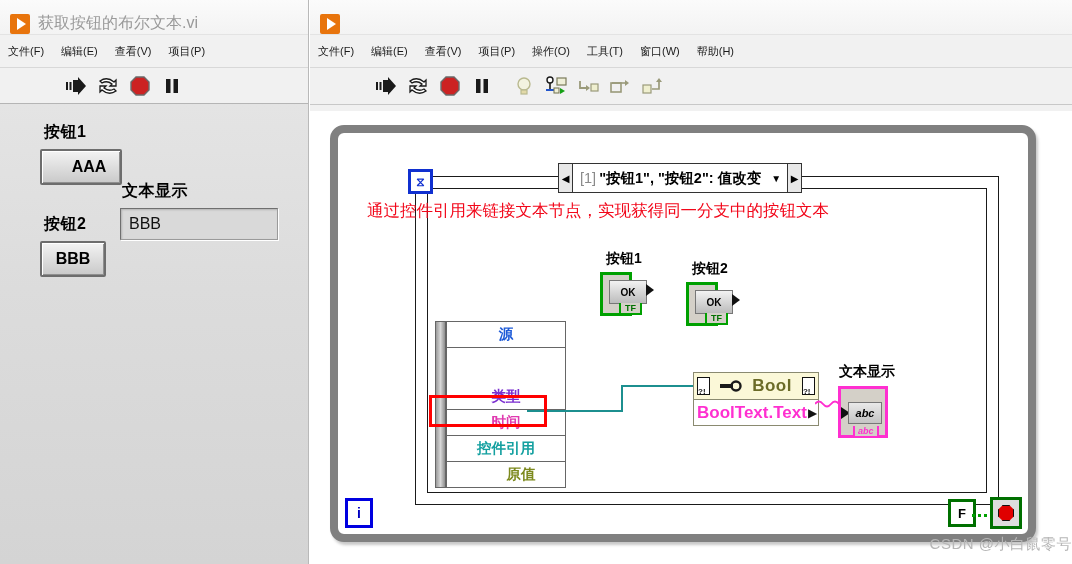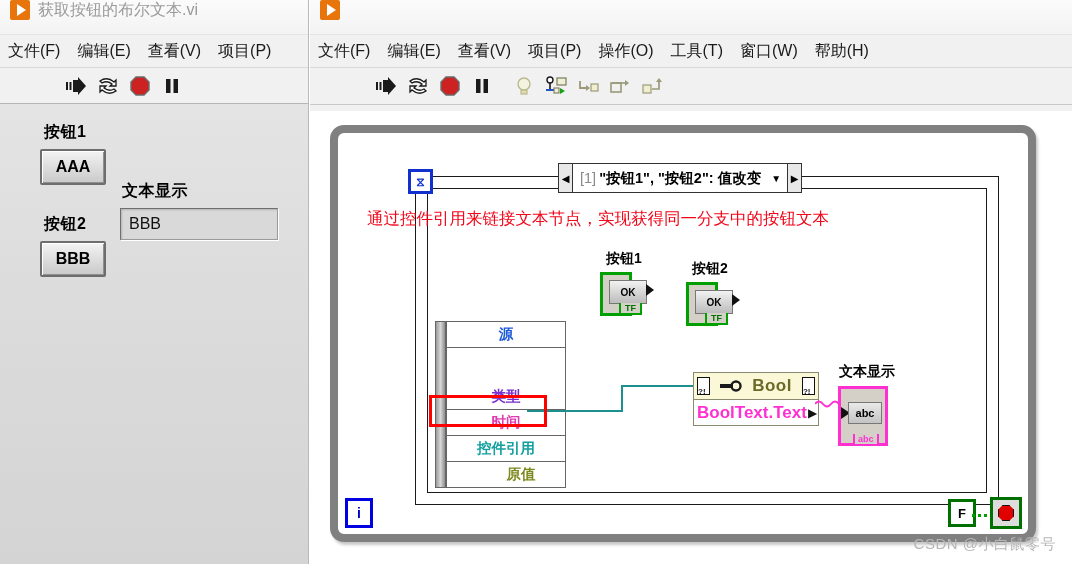--- a/index.html
+++ b/index.html
@@ -4,31 +4,31 @@
 <style>
   html,body{margin:0;padding:0;}
   body{
     width:1072px;height:564px;overflow:hidden;
     font-family:"Liberation Sans","DejaVu Sans",sans-serif;
     background:#ffffff;
     position:relative;
   }
   
   .window{position:absolute;top:0;background:#f1f1f1;overflow:hidden;}
-  .titlebar{height:34px;display:flex;align-items:flex-start;padding-left:10px;
+  .titlebar{height:34px;display:flex;align-items:flex-end;padding-left:10px;
             background:linear-gradient(#fbfbfb,#f3f3f3);border-bottom:1px solid #e3e3e3;}
   .vi-icon{width:20px;height:20px;background:#e8740c;border-radius:2px;
            display:flex;align-items:center;justify-content:center;margin-right:8px;flex:0 0 auto;}
   .vi-icon .tri{width:0;height:0;border-left:9px solid #fff;border-top:6px solid transparent;
                 border-bottom:6px solid transparent;margin-left:3px;}
   .title-text{font-size:16px;color:#3c3c3c;white-space:nowrap;}
   .title-text.dim{color:#9a9a9a;}
   .menubar{height:32px;display:flex;align-items:center;background:#f1f1f1;
            border-bottom:1px solid #d8d8d8;padding-left:8px;}
-  .menu-item{font-size:16px;color:#1a1a1a;margin-right:17px;white-space:nowrap;cursor:default;}
+  .menu-item{font-size:11px;color:#1a1a1a;margin-right:17px;white-space:nowrap;cursor:default;}
   .toolbar{height:36px;display:flex;align-items:center;background:#f1f1f1;
            border-bottom:1px solid #c8c8c8;padding-left:62px;}
   .tb{width:28px;height:26px;display:flex;align-items:center;justify-content:center;
       margin-right:4px;cursor:default;}
 
   
   #win-left{left:0;width:308px;height:564px;border-right:1px solid #b9b9b9;}
   #win-left .panel{position:absolute;top:103px;left:0;right:0;bottom:0;
       background:linear-gradient(180deg,#e4e4e4 0%,#dcdcdc 40%,#d4d4d4 100%);
       border-top:1px solid #b5b5b5;}
@@ -96,22 +96,22 @@
   .pn-head{height:26px;display:flex;align-items:center;justify-content:space-between;
      background:#fbf8d8;border-bottom:1px solid #8a8a70;padding:0 3px;}
   .pn-title{font-size:17px;color:#6b6b28;font-weight:bold;letter-spacing:.5px;}
   .pn-ref{width:13px;height:18px;position:relative;}
   .pn-ref .pg{position:absolute;inset:0;background:#fff;border:1.5px solid #111;}
   .pn-ref .q{position:absolute;left:1px;bottom:-1px;font-size:8px;font-weight:bold;color:#111;}
   .pn-rowtext{height:25px;display:flex;align-items:center;padding:0 3px;background:#fff;
      font-size:17px;color:#ff2fd0;font-weight:bold;white-space:nowrap;}
 
   
-  .str-term{position:absolute;width:50px;height:60px;border:3px solid #ff2fd0;background:#d4d0c8;
-            box-sizing:border-box;}
+  .str-term{position:absolute;width:50px;height:52px;border:3px solid #ff2fd0;background:#d4d0c8;
+            box-sizing:border-box;font-style:italic;}
   .str-term .inner{position:absolute;left:7px;top:13px;width:32px;height:20px;
      background:linear-gradient(180deg,#e9e9e9,#c4c4c4);border:1px solid #777;
      display:flex;align-items:center;justify-content:center;font-size:11px;font-weight:bold;color:#000;}
   .str-term .ptr{position:absolute;left:0px;top:18px;width:0;height:0;
      border-left:9px solid #111;border-top:6px solid transparent;border-bottom:6px solid transparent;}
   .str-term .abc{position:absolute;left:12px;bottom:-3px;font-size:9px;font-weight:bold;color:#ff2fd0;
      background:#d4d0c8;border:2px solid #ff2fd0;border-top:none;padding:0 3px;line-height:10px;}
 
   
   .wire{position:absolute;background:#1c8f8f;}
@@ -173,21 +173,21 @@
     <span class="tb">
       <svg width="16" height="18" viewBox="0 0 16 18">
         <rect x="2" y="2" width="4.5" height="14" fill="#1a1a1a"></rect>
         <rect x="9.5" y="2" width="4.5" height="14" fill="#1a1a1a"></rect>
       </svg>
     </span>
   </div>
 
   <div class="panel">
     <div class="fp-label" style="left:44px;top:18px;">按钮1</div>
-    <div class="fp-btn" style="left:40px;top:45px;width:62px;height:32px;">AAA</div>
+    <div class="fp-btn" style="left:40px;top:45px;width:62px;height:32px;padding-left:16px;">AAA</div>
 
     <div class="fp-label" style="left:44px;top:110px;">按钮2</div>
     <div class="fp-btn" style="left:40px;top:137px;width:62px;height:32px;">BBB</div>
 
     <div class="fp-label" style="left:122px;top:77px;">文本显示</div>
     <div class="fp-string" style="left:120px;top:104px;width:148px;height:30px;">BBB</div>
   </div>
 </div>
 
 <div class="window" id="win-right">
@@ -287,21 +287,21 @@
             <span>"按钮1", "按钮2": 值改变</span>
           </span>
           <span class="ev-caret">▼</span>
           <span class="ev-arrow right">▶</span>
         </div>
 
         <div style="position:absolute;left:-19px;top:-19px;width:19px;height:19px;border:3px solid #1030d0;
                     background:#fff;display:flex;align-items:center;justify-content:center;font-size:12px;
                     color:#1030d0;font-weight:bold;z-index:8;">⧖</div>
 
-        <div class="red-note" style="left:-60px;top:20px;">通过控件引用来链接文本节点，实现获得同一分支中的按钮文本</div>
+        <div class="red-note" style="left:-60px;top:12px;">通过控件引用来链接文本节点，实现获得同一分支中的按钮文本</div>
 
         <div class="term-label" style="left:179px;top:62px;">按钮1</div>
         <div class="bool-term" style="left:173px;top:84px;">
           <span class="inner">OK</span>
           <span class="ptr"></span>
           <span class="tf">TF</span>
         </div>
 
         <div class="term-label" style="left:265px;top:72px;">按钮2</div>
         <div class="bool-term" style="left:259px;top:94px;">
@@ -363,15 +363,15 @@
 
       <div class="iter-term" style="left:7px;bottom:6px;">i</div>
 
       <div class="f-const" style="right:52px;bottom:7px;">F</div>
       <div class="dotwire" style="right:36px;bottom:17px;width:20px;"></div>
       <div class="stop-term" style="right:6px;bottom:5px;">
         <span class="stop-oct"></span>
       </div>
     </div>
 
-    <div class="watermark" style="right:16px;bottom:10px;">CSDN @小白鼠零号</div>
+    <div class="watermark" style="right:0;bottom:10px;">CSDN @小白鼠零号</div>
   </div>
 </div>
 
 </body></html>

